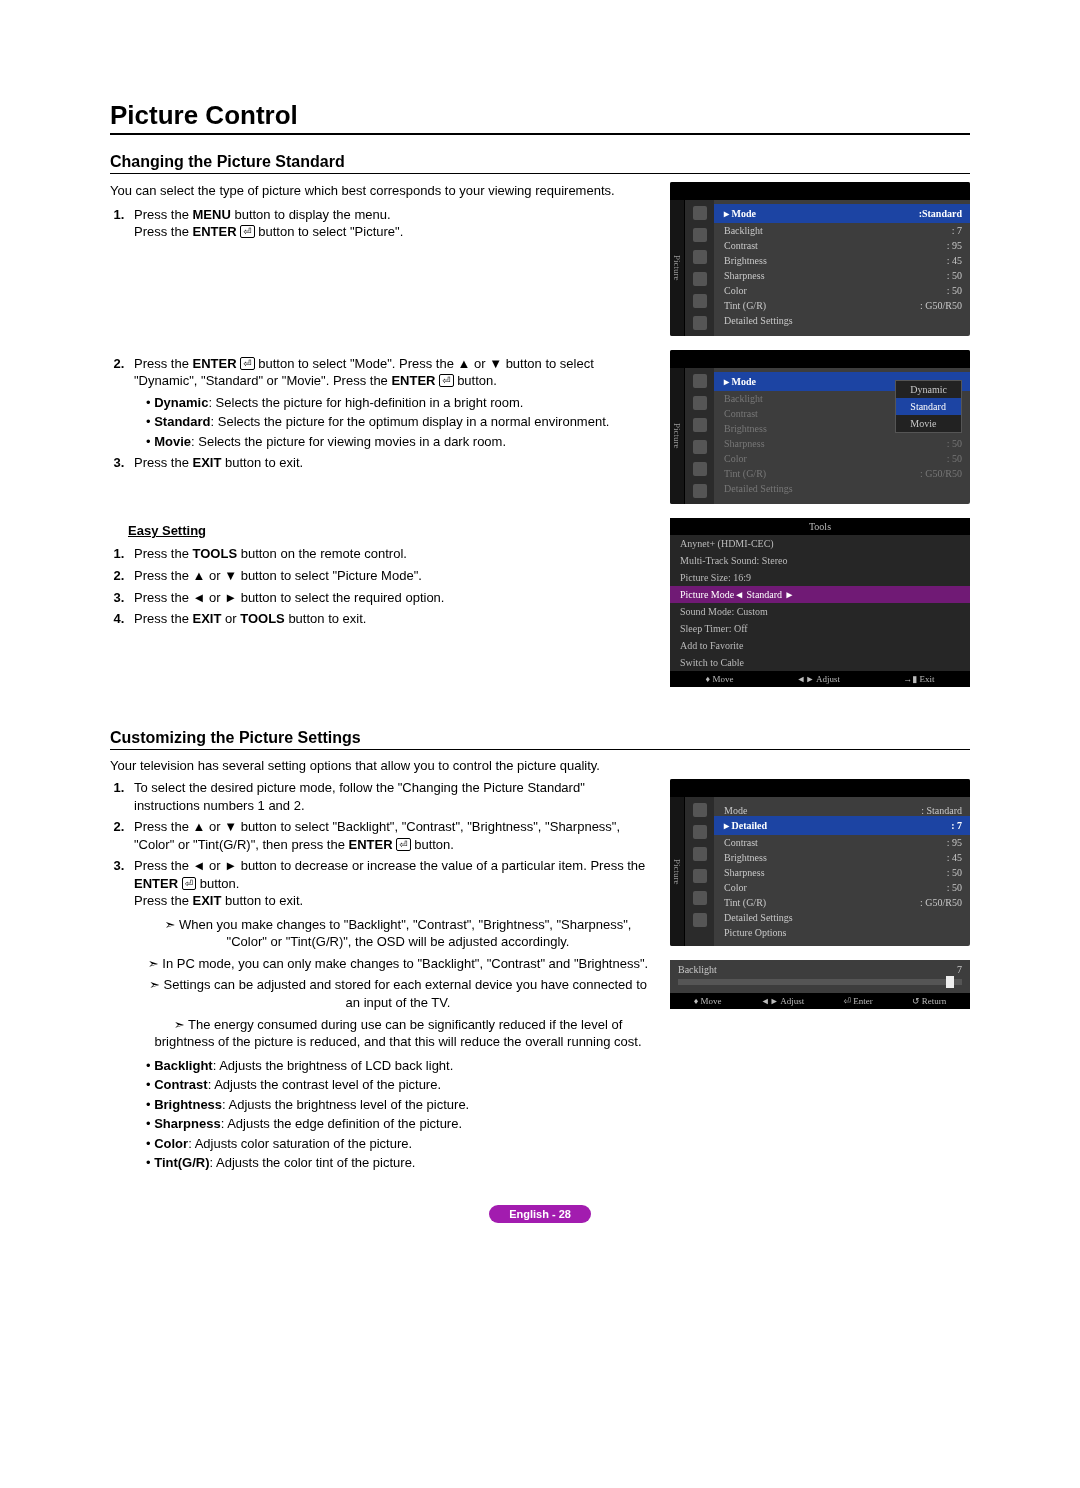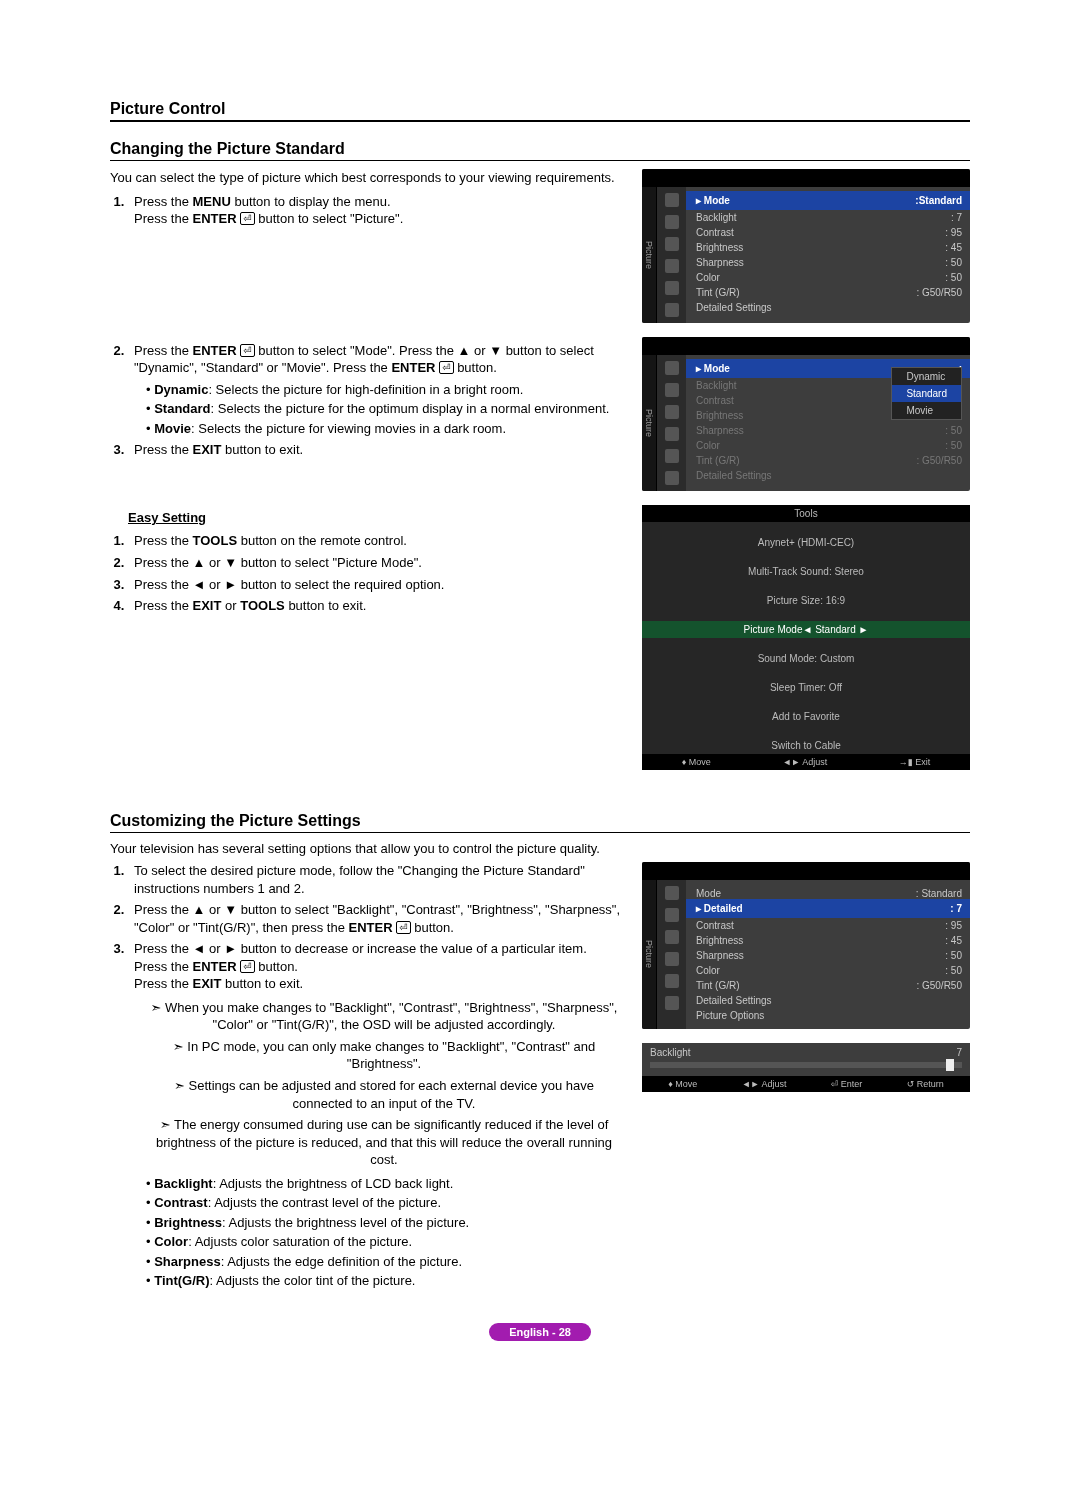--- a/index.html
+++ b/index.html
@@ -1,22 +1,22 @@
 <!DOCTYPE html>
 <html><head>
 <meta charset="utf-8">
 <style>
   * { box-sizing: border-box; margin: 0; padding: 0; }
   body { font-family: Arial, Helvetica, sans-serif; font-size: 13px; color: #000; background: #fff; width: 1080px; margin: 0 auto; padding: 100px 110px 40px 110px; }
-  .main-title { font-size: 16px; font-weight: bold; border-bottom: 2px solid #000; padding-bottom: 2px; margin-bottom: 18px; }
+  .main-title { font-size: 26px; font-weight: bold; border-bottom: 2px solid #000; padding-bottom: 2px; margin-bottom: 18px; }
   .section-title { font-size: 16px; font-weight: bold; border-bottom: 1px solid #000; padding-bottom: 2px; margin-bottom: 8px; }
   .section { margin-bottom: 28px; }
   .section-body { display: flex; gap: 20px; }
   .text-col { flex: 1; line-height: 1.35; }
-  .osd-col { width: 328px; flex-shrink: 0; }
+  .osd-col { width: 300px; flex-shrink: 0; font-family: Liberation Serif, serif; }
   .intro { margin-bottom: 6px; }
   .steps { margin-left: 18px; }
   .steps li { margin-bottom: 4px; padding-left: 6px; }
   .steps li::marker { font-weight: bold; }
   .inner-bullets { list-style: none; margin: 4px 0 4px 6px; }
   .inner-bullets li::before { content: "• "; }
   .inner-bullets li { margin-bottom: 2px; }
   .notes { list-style: none; margin: 6px 0 6px 6px; }
   .notes li::before { content: "➣ "; }
   .notes li { margin-bottom: 4px; text-align: center; }
@@ -30,22 +30,22 @@
   .osd-list { flex:1; padding:6px 8px 6px 10px; }
   .osd-item { display:flex; justify-content:space-between; padding:2px 0; }
   .osd-item.hl { background:#1c44a3; margin:-2px -8px 0 -10px; padding:4px 8px 4px 10px; color:#fff; font-weight:bold;}
   .osd-item.dim { color:#777; }
   .osd-header { background:#000; height:18px; }
   .dropdown { position:absolute; right:8px; top:30px; background:#222; border:1px solid #555; font-size:10px; }
   .dropdown div { padding:3px 14px; }
   .dropdown .hl { background:#1c44a3; color:#fff; }
   .tools-box { background:#262626; color:#bbb; font-size:10px; margin-bottom:14px; }
   .tools-title { text-align:center; background:#000; padding:3px 0;}
-  .tools-row { display:flex; justify-content:center; padding:3px 10px;margin-top:12px; }
-  .tools-row.sel { background:#14532d; color:#fff; }
+  .tools-row { display:flex; justify-content:flex-start; padding:3px 10px; }
+  .tools-row.sel { background:#701a75; color:#fff; }
   .tools-foot { background:#000; display:flex; justify-content:space-around; padding:3px 4px; font-size:9px;}
   .slider-bar { background:#3d3d3d; color:#c8c8c8; font-size:10px; padding:4px 8px; margin-top:10px; }
   .slider-track { background:#555; height:6px; position:relative; margin:4px 0; }
   .slider-thumb { position:absolute; right:8px; top:-3px; width:8px; height:12px; background:#eee; }
   .foot-line { background:#000; display:flex; justify-content:space-around; padding:3px 4px; font-size:9px; color:#bbb;}
   .page-foot { text-align:center; margin-top:30px; }
   .page-foot span { background:#a21caf; color:#fff; padding:3px 20px; font-size:11px; border-radius:10px; font-weight:bold;}
   b { font-weight:bold; }
 </style>
 </head>
@@ -251,22 +251,22 @@
           <ul class="notes">
             <li>When you make changes to "Backlight", "Contrast", "Brightness", "Sharpness", "Color" or "Tint(G/R)", the OSD will be adjusted accordingly.</li>
             <li>In PC mode, you can only make changes to "Backlight", "Contrast" and "Brightness".</li>
             <li>Settings can be adjusted and stored for each external device you have connected to an input of the TV.</li>
             <li>The energy consumed during use can be significantly reduced if the level of brightness of the picture is reduced, and that this will reduce the overall running cost.</li>
           </ul>
           <ul class="inner-bullets">
             <li><b>Backlight</b><span>: Adjusts the brightness of LCD back light.</span></li>
             <li><b>Contrast</b><span>: Adjusts the contrast level of the picture.</span></li>
             <li><b>Brightness</b><span>: Adjusts the brightness level of the picture.</span></li>
+            <li><b>Sharpness</b><span>: Adjusts the edge definition of the picture.</span></li>
             <li><b>Color</b><span>: Adjusts color saturation of the picture.</span></li>
-            <li><b>Sharpness</b><span>: Adjusts the edge definition of the picture.</span></li>
             <li><b>Tint(G/R)</b><span>: Adjusts the color tint of the picture.</span></li>
           </ul>
         </li>
       </ol>
     </div>
     <div class="osd-col">
       <div class="osd-shot">
         <div class="osd-header"></div>
         <div class="osd-row">
           <div class="osd-tab">Picture</div>

